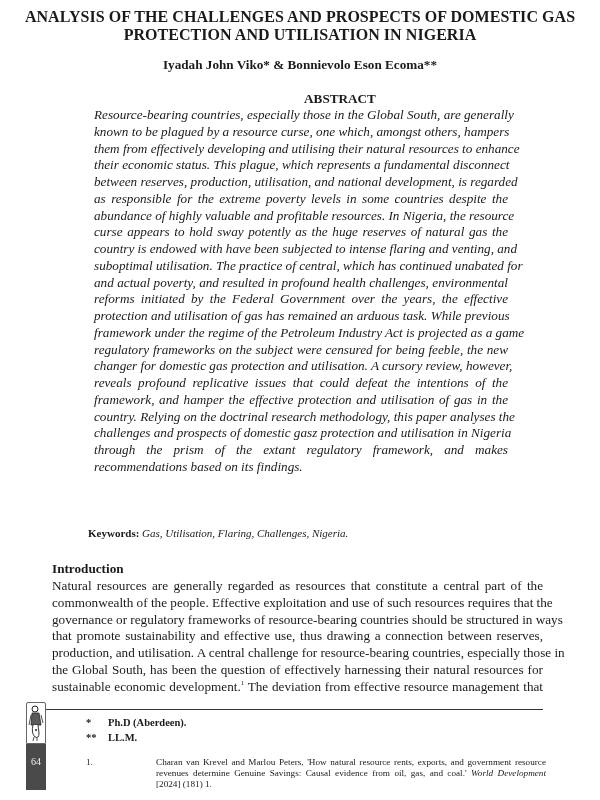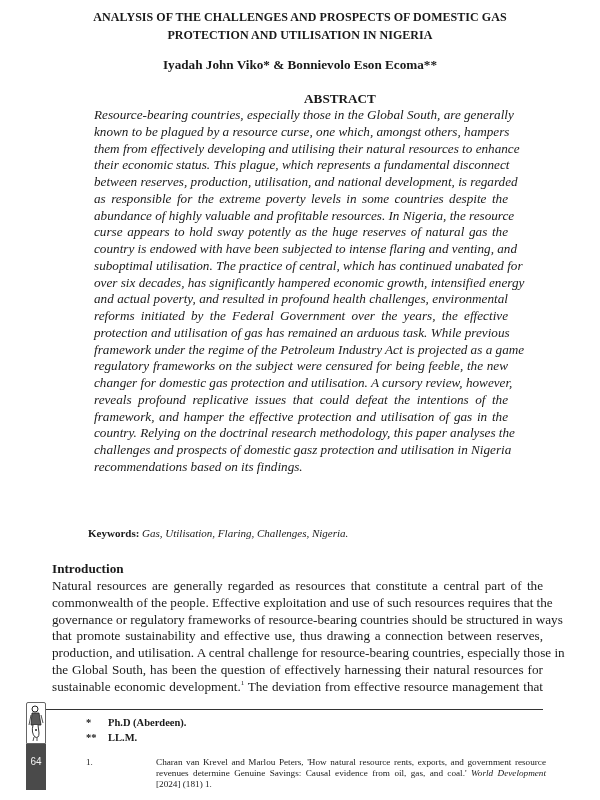--- a/index.html
+++ b/index.html
@@ -1,19 +1,19 @@
 <!DOCTYPE html>
 <html><head>
 <meta charset="utf-8">
 <style>
   html, body { margin:0; padding:0; background:#ffffff; }
   body { width:600px; height:800px; position:relative; overflow:hidden;
          font-family:"Liberation Serif", "DejaVu Serif", serif; color:#1a1a1a; }
   .title { position:absolute; left:0; width:600px; text-align:center; font-weight:bold;
-           font-size:12px; line-height:18px; top:8px; letter-spacing:0.05px; }
+           font-size:16px; line-height:18px; top:8px; letter-spacing:0.05px; }
   .authors { position:absolute; left:0; width:600px; text-align:center; font-weight:bold;
              font-size:13.2px; top:57px; }
   .abs-head { position:absolute; left:0; width:600px; text-align:center; font-weight:bold;
               font-size:13.2px; top:91px;padding-left:40px; }
   .abstract { position:absolute; left:94px; width:414px; top:107px; font-style:italic;
               font-size:13.2px; line-height:16.75px; }
   .abstract .ln { display:block; text-align:justify; text-align-last:justify; white-space:nowrap; height:16.75px; }
   .abstract .ln.last { text-align-last:left; }
   .keywords { position:absolute; left:88px; top:527px; font-size:11px; }
   .keywords b { font-weight:bold; }
@@ -26,21 +26,21 @@
   .fn { position:absolute; font-size:10.5px; }
   .fn-mark { position:absolute; left:86px; font-weight:bold; }
   .fn-text { position:absolute; left:108px; font-weight:bold; }
   .fn1 { position:absolute; left:86px; top:757px; font-size:9.2px; line-height:11px; }
   .fn1-num { position:absolute; left:0; top:0; }
   .fn1-text { position:absolute; left:22px; top:0; width:438px; }
   .fn1-text .ln { display:block; white-space:nowrap; text-align:justify; text-align-last:justify; height:11px;margin-left:48px; }
   .fn1-text .ln.last { text-align-last:left; }
   .badge { position:absolute; left:26px; top:702px; width:19px; }
   .badge-img { width:18px; height:40px; border:1px solid #666; border-radius:2px 2px 0 0; background:#fff; position:relative; }
-  .badge-num { width:20px; height:46px; background:#4a4a4a; color:#f2f2f2; font-family:Liberation Sans, sans-serif;
+  .badge-num { width:20px; height:46px; background:#4a4a4a; color:#f2f2f2; font-family:Liberation Serif, serif;
                font-size:10px; text-align:center; line-height:36px; }
 </style>
 </head>
 <body>
 
 <div class="title">
   <div>ANALYSIS OF THE CHALLENGES AND PROSPECTS OF DOMESTIC GAS</div>
   <div>PROTECTION AND UTILISATION IN NIGERIA</div>
 </div>
 
@@ -52,31 +52,31 @@
   <span class="ln">Resource-bearing countries, especially those in the Global South, are generally</span>
   <span class="ln">known to be plagued by a resource curse, one which, amongst others, hampers</span>
   <span class="ln">them from effectively developing and utilising their natural resources to enhance</span>
   <span class="ln">their economic status. This plague, which represents a fundamental disconnect</span>
   <span class="ln">between reserves, production, utilisation, and national development, is regarded</span>
   <span class="ln">as responsible for the extreme poverty levels in some countries despite the</span>
   <span class="ln">abundance of highly valuable and profitable resources. In Nigeria, the resource</span>
   <span class="ln">curse appears to hold sway potently as the huge reserves of natural gas the</span>
   <span class="ln">country is endowed with have been subjected to intense flaring and venting, and</span>
   <span class="ln">suboptimal utilisation. The practice of central, which has continued unabated for</span>
-  <span class="ln">over six decades, has significantly hampered economic growth, intensified energy</span>
   <span class="ln">and actual poverty, and resulted in profound health challenges, environmental</span>
   <span class="ln">reforms initiated by the Federal Government over the years, the effective</span>
   <span class="ln">protection and utilisation of gas has remained an arduous task. While previous</span>
   <span class="ln">framework under the regime of the Petroleum Industry Act is projected as a game</span>
   <span class="ln">regulatory frameworks on the subject were censured for being feeble, the new</span>
   <span class="ln">changer for domestic gas protection and utilisation. A cursory review, however,</span>
   <span class="ln">reveals profound replicative issues that could defeat the intentions of the</span>
   <span class="ln">framework, and hamper the effective protection and utilisation of gas in the</span>
   <span class="ln">country. Relying on the doctrinal research methodology, this paper analyses the</span>
   <span class="ln">challenges and prospects of domestic gasz protection and utilisation in Nigeria</span>
+  <span class="ln">through the prism of the extant regulatory framework, and makes</span>
   <span class="ln last">recommendations based on its findings.</span>
 </div>
 
 <div class="keywords">
   <b>Keywords:</b><i> Gas, Utilisation, Flaring, Challenges, Nigeria.</i>
 </div>
 
 <div class="intro-head">Introduction</div>
 
 <div class="body">

